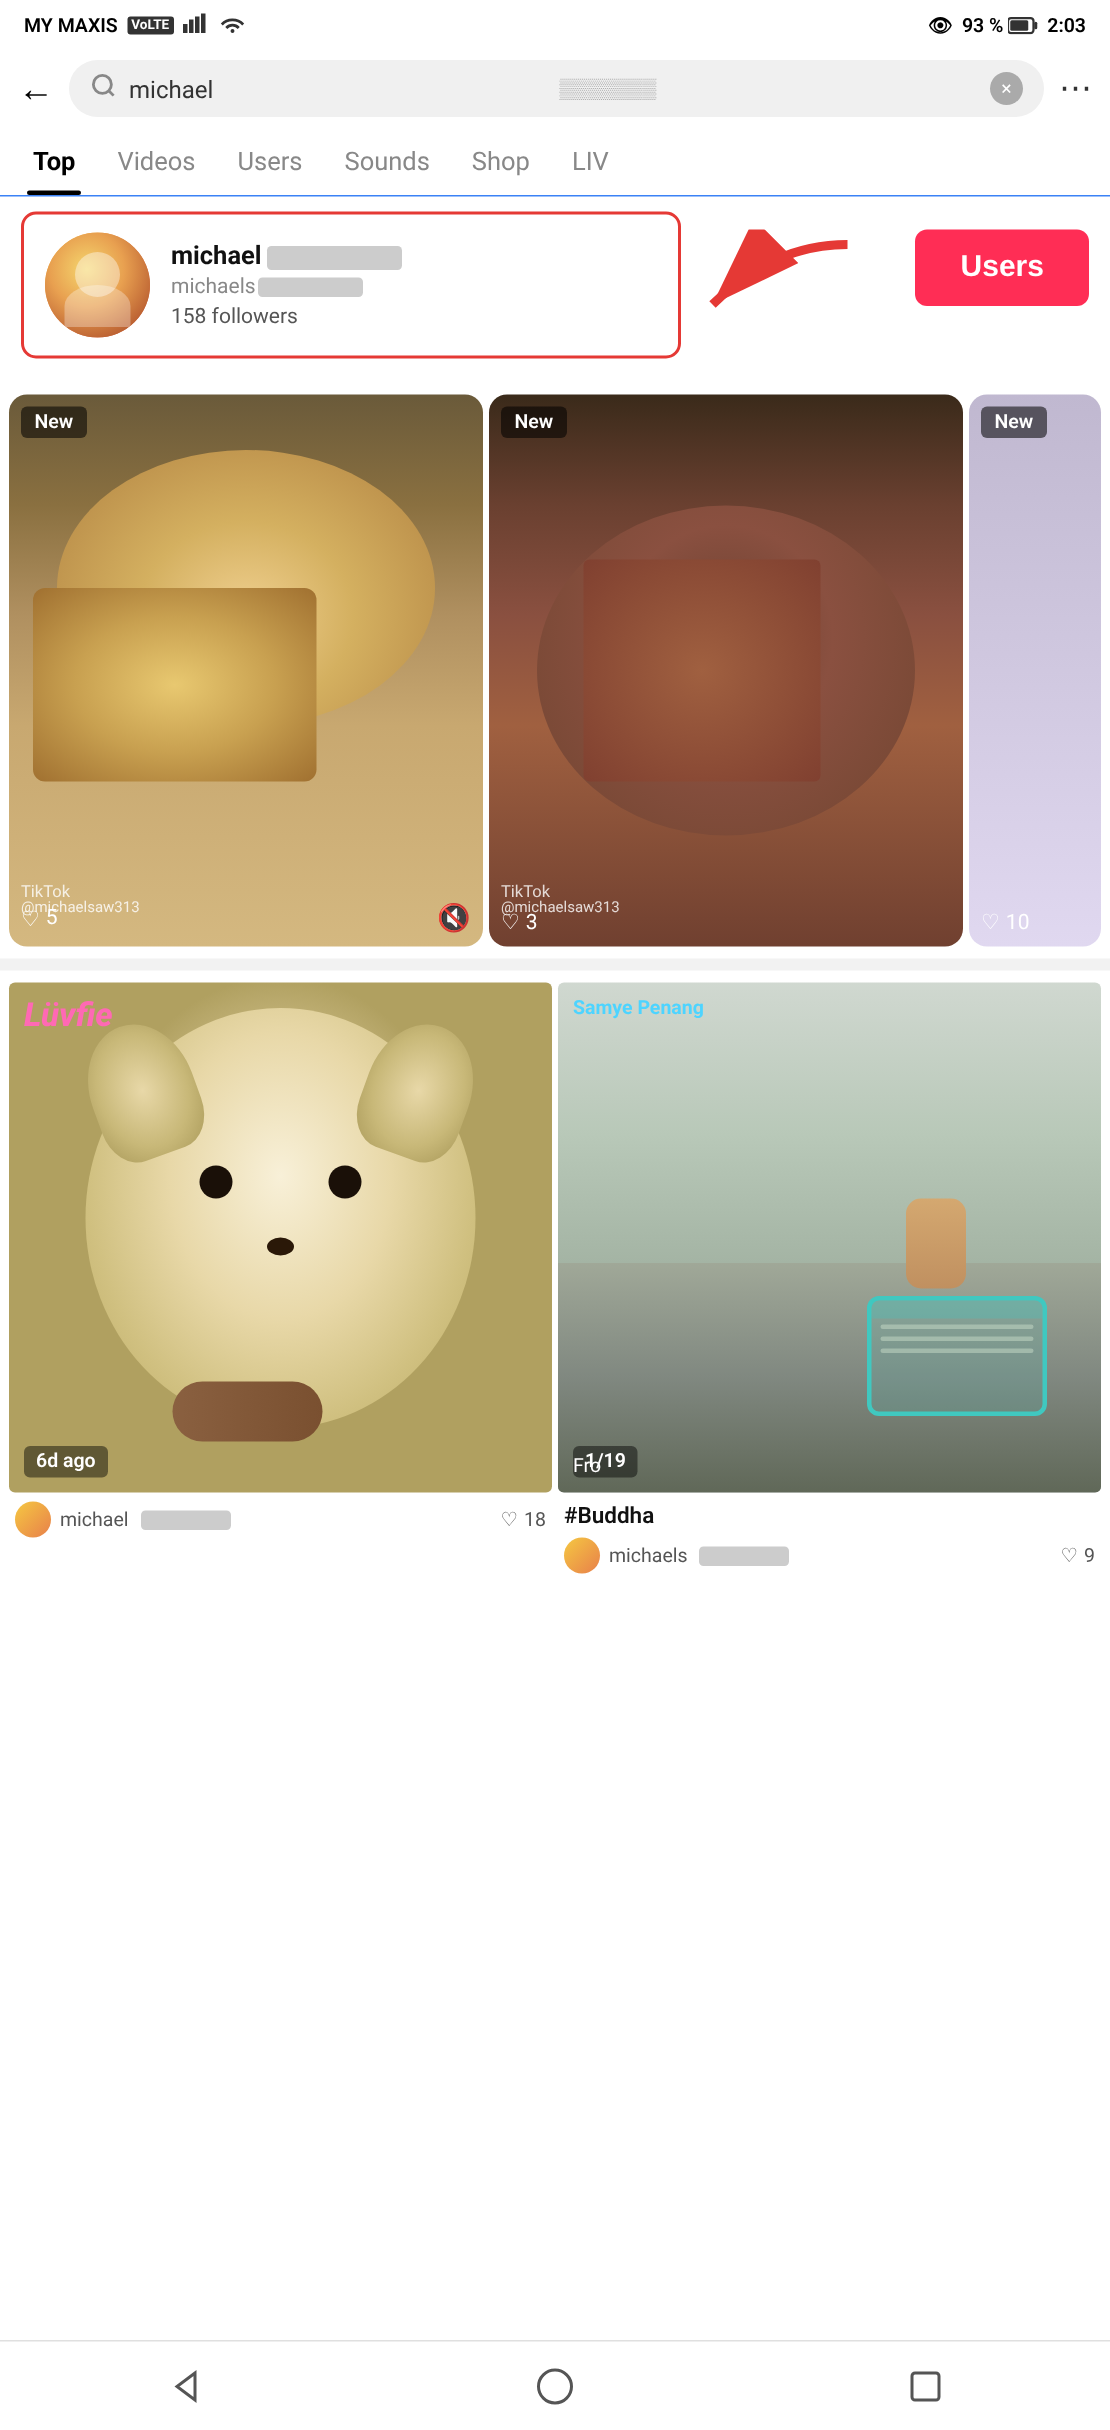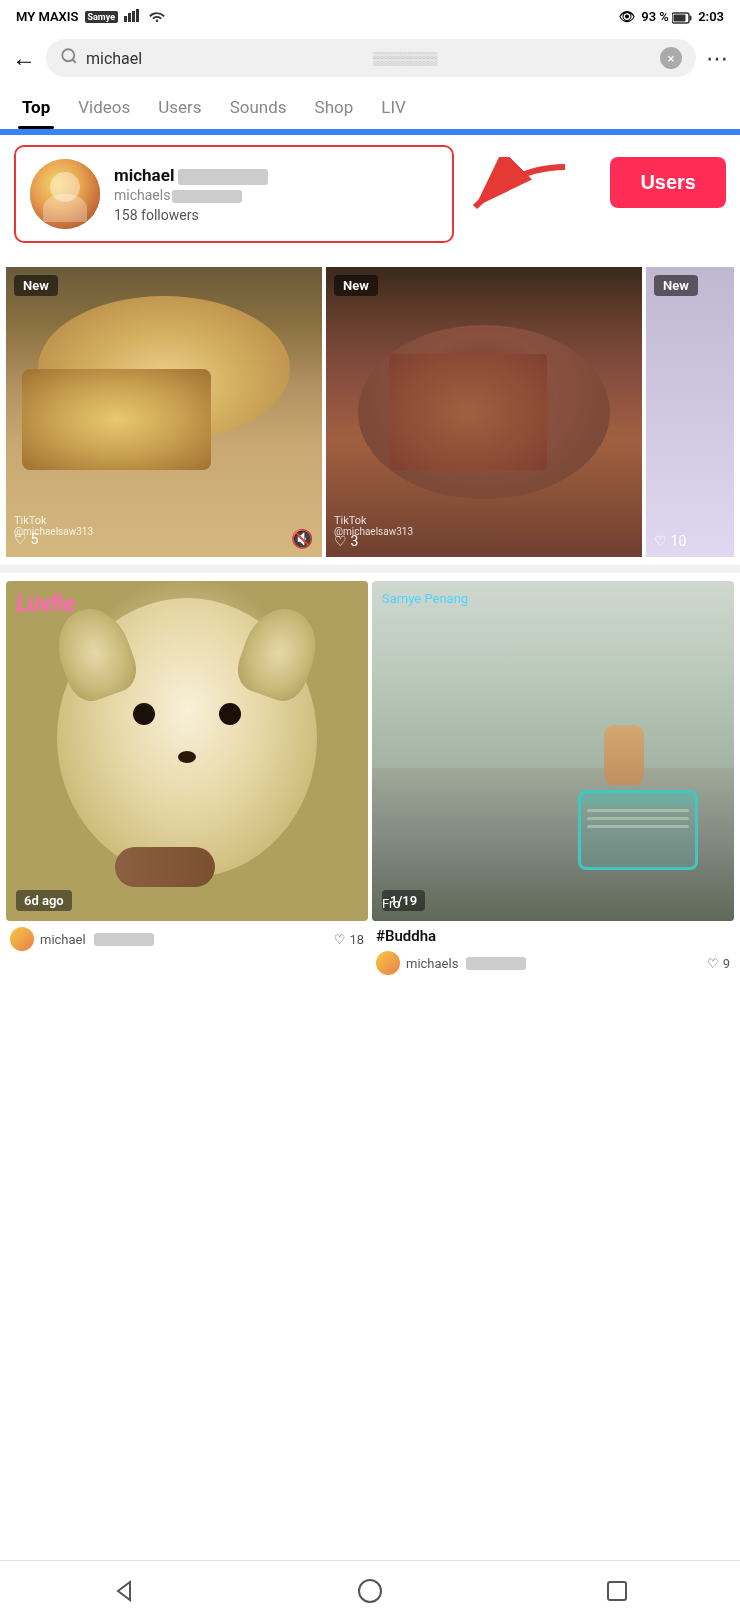--- a/index.html
+++ b/index.html
@@ -74,21 +74,21 @@
       cursor: pointer;
       color: #fff;
       font-size: 13px;
     }
     .more-btn { font-size: 22px; cursor: pointer; color: #333; flex-shrink: 0; }
 
     
     .tabs-row {
       display: flex;
       align-items: center;
-      border-bottom: 6px solid #3b82f6;
+      border-bottom: 1px solid #3b82f6;
       padding: 0 8px;
       overflow-x: auto;
       scrollbar-width: none;
     }
     .tabs-row::-webkit-scrollbar { display: none; }
     .tab-item {
       padding: 12px 14px;
       font-size: 17px;
       color: #888;
       cursor: pointer;
@@ -187,23 +187,23 @@
 
     
     .videos-row {
       display: flex;
       gap: 4px;
       padding: 4px 6px;
       overflow: hidden;
     }
     .video-thumb {
       flex: 1;
-      height: 290px;
+      height: 368px;
       background: #222;
-      border-radius: 0;
+      border-radius: 12px;
       position: relative;
       overflow: hidden;
       min-width: 0;
     }
     .video-thumb:last-child {
       flex: 0 0 80px;
     }
     .new-badge {
       position: absolute;
       top: 8px; left: 8px;
@@ -270,21 +270,21 @@
       font-size: 13px;
       font-weight: 600;
       padding: 3px 8px;
       border-radius: 4px;
     }
     .samye-label {
       position: absolute;
       top: 10px; left: 10px;
       color: #4dd4ff;
       font-size: 13px;
-      font-weight: 400;
+      font-weight: 700;
     }
     .luvfie-label {
       position: absolute;
       top: 10px; left: 10px;
       color: #ff69b4;
       font-size: 22px;
       font-weight: 800;
       font-style: italic;
     }
     .fro-label {
@@ -346,21 +346,21 @@
     .vid-detail-food2 {
       background: linear-gradient(180deg, #3a2a1a 0%, #6a4030 20%, #8a5040 40%, #a06040 60%, #704030 100%);
     }
   </style>
 </head>
 <body>
 
 <div class="status-bar">
   <div class="status-left">
     <span>MY MAXIS</span>
-    <span class="volte-badge">Samye</span>
+    <span class="volte-badge">VoLTE</span>
     <span>
       <svg width="18" height="14" viewBox="0 0 18 14">
           <rect x="0" y="8" width="3" height="6" fill="#333"></rect>
           <rect x="4" y="5" width="3" height="9" fill="#333"></rect>
           <rect x="8" y="3" width="3" height="11" fill="#333"></rect>
           <rect x="12" y="1" width="3" height="13" fill="#333"></rect>
         </svg>
     </span>
     <span>
       <svg width="18" height="14" viewBox="0 0 20 16">

